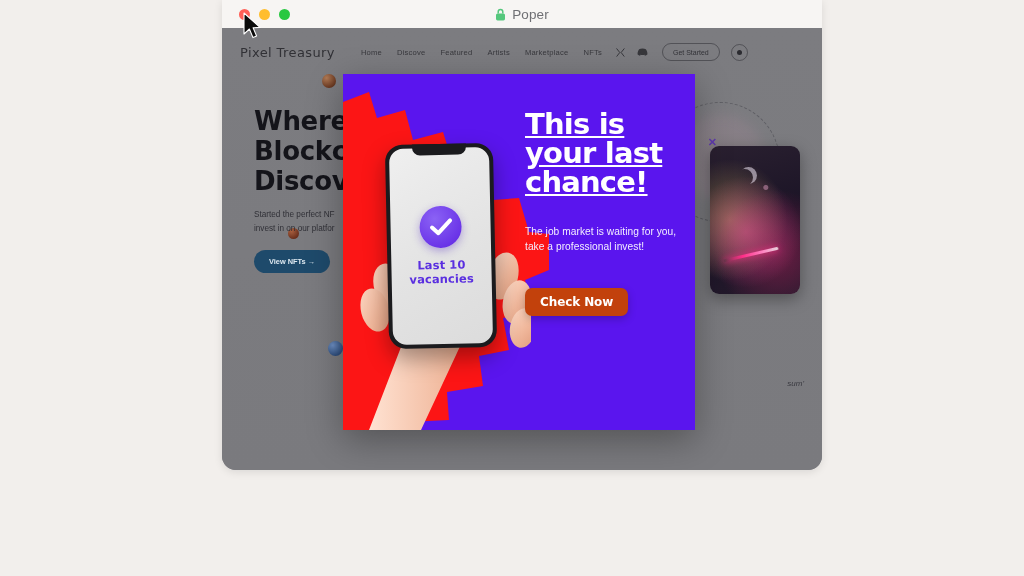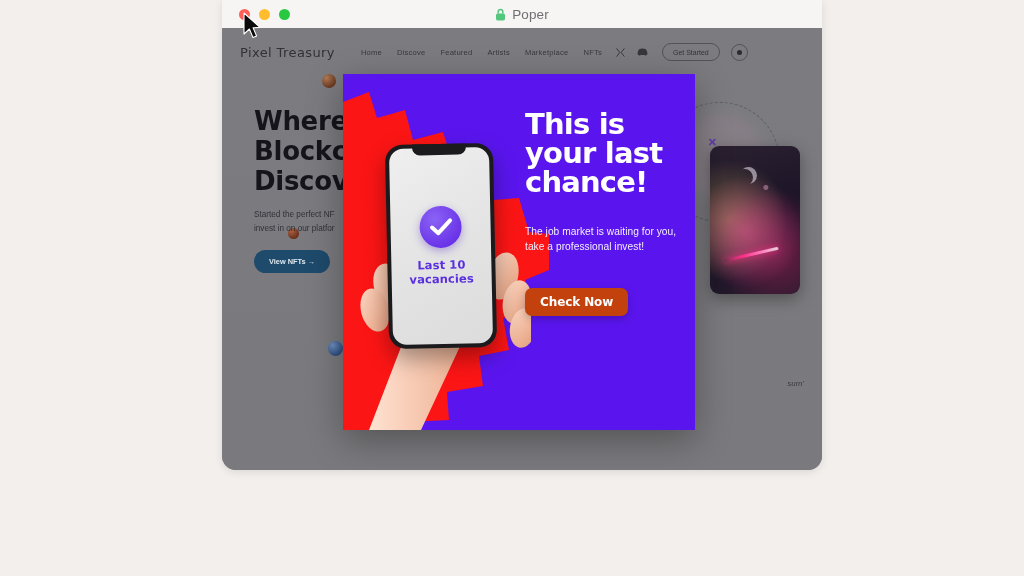--- a/index.html
+++ b/index.html
@@ -187,21 +187,21 @@
     font-family: "DejaVu Sans", sans-serif;
   }
 
   .hand { position: absolute; left: 8px; top: 150px; width: 180px; height: 206px; z-index: 2; }
 
   .popup-right {
     position: absolute; left: 182px; top: 36px; width: 160px; z-index: 5;
   }
   .popup-right h2 {
     font-size: 29px; line-height: 1.0; color: #fff; font-weight: 700;
-    font-family: "DejaVu Sans", sans-serif; letter-spacing: -.8px;
+    font-family: "DejaVu Sans", sans-serif; letter-spacing: -.8px; text-decoration: underline;
   }
   .popup-right p {
     margin-top: 28px; font-size: 10.2px; line-height: 1.45;
     color: #F3EEFF; letter-spacing: .05px;
   }
   .cta {
     margin-top: 33px; display: inline-block;
     background: #c2410c; color: #fff; font-weight: 700; font-size: 12px;
     padding: 7px 15px; border-radius: 7px; letter-spacing: -.1px;
     font-family: "DejaVu Sans", sans-serif;

